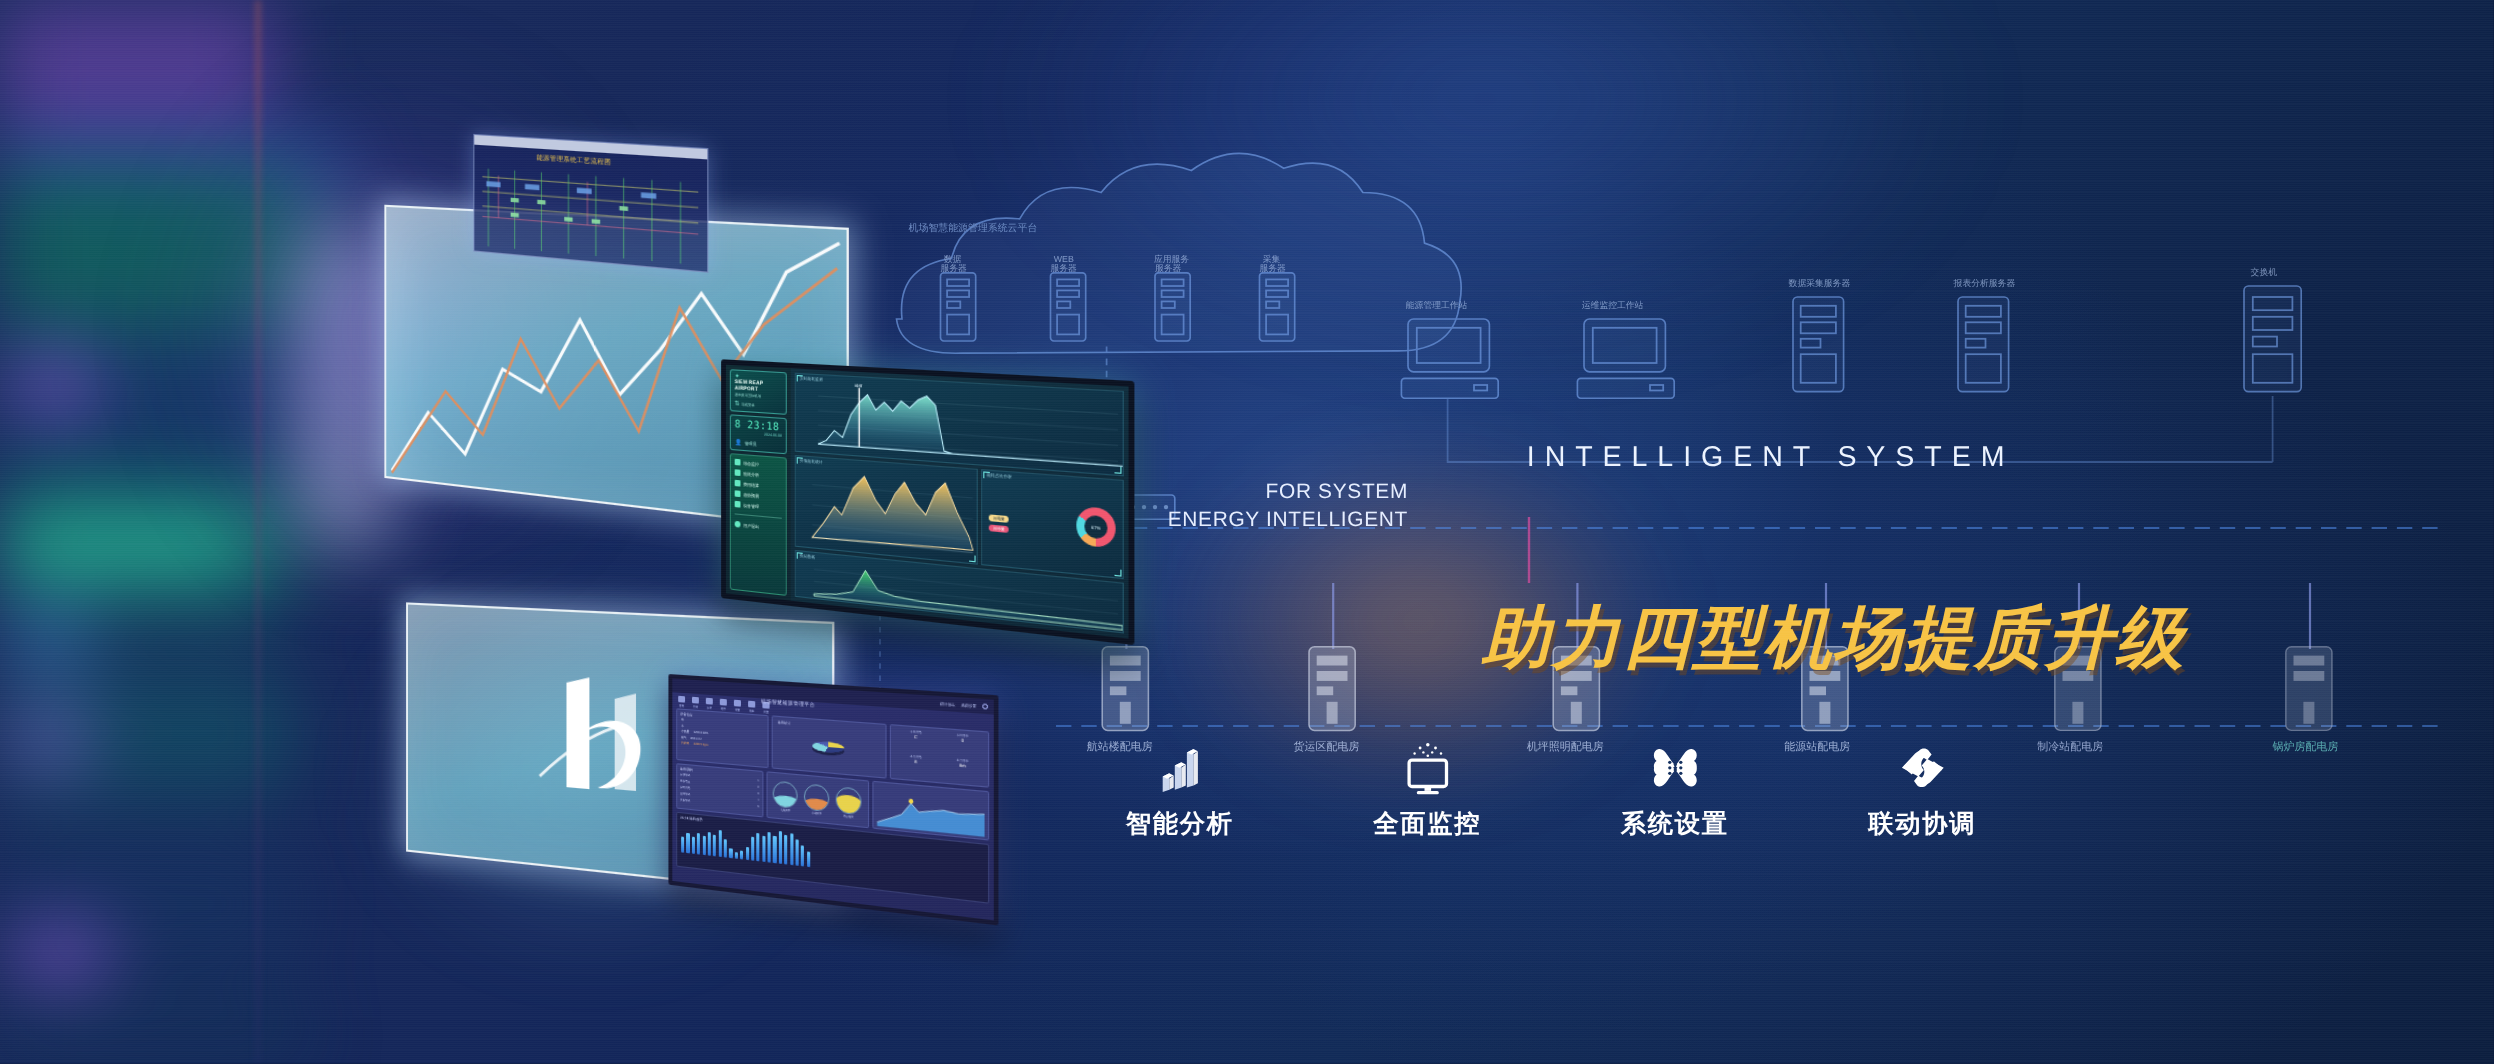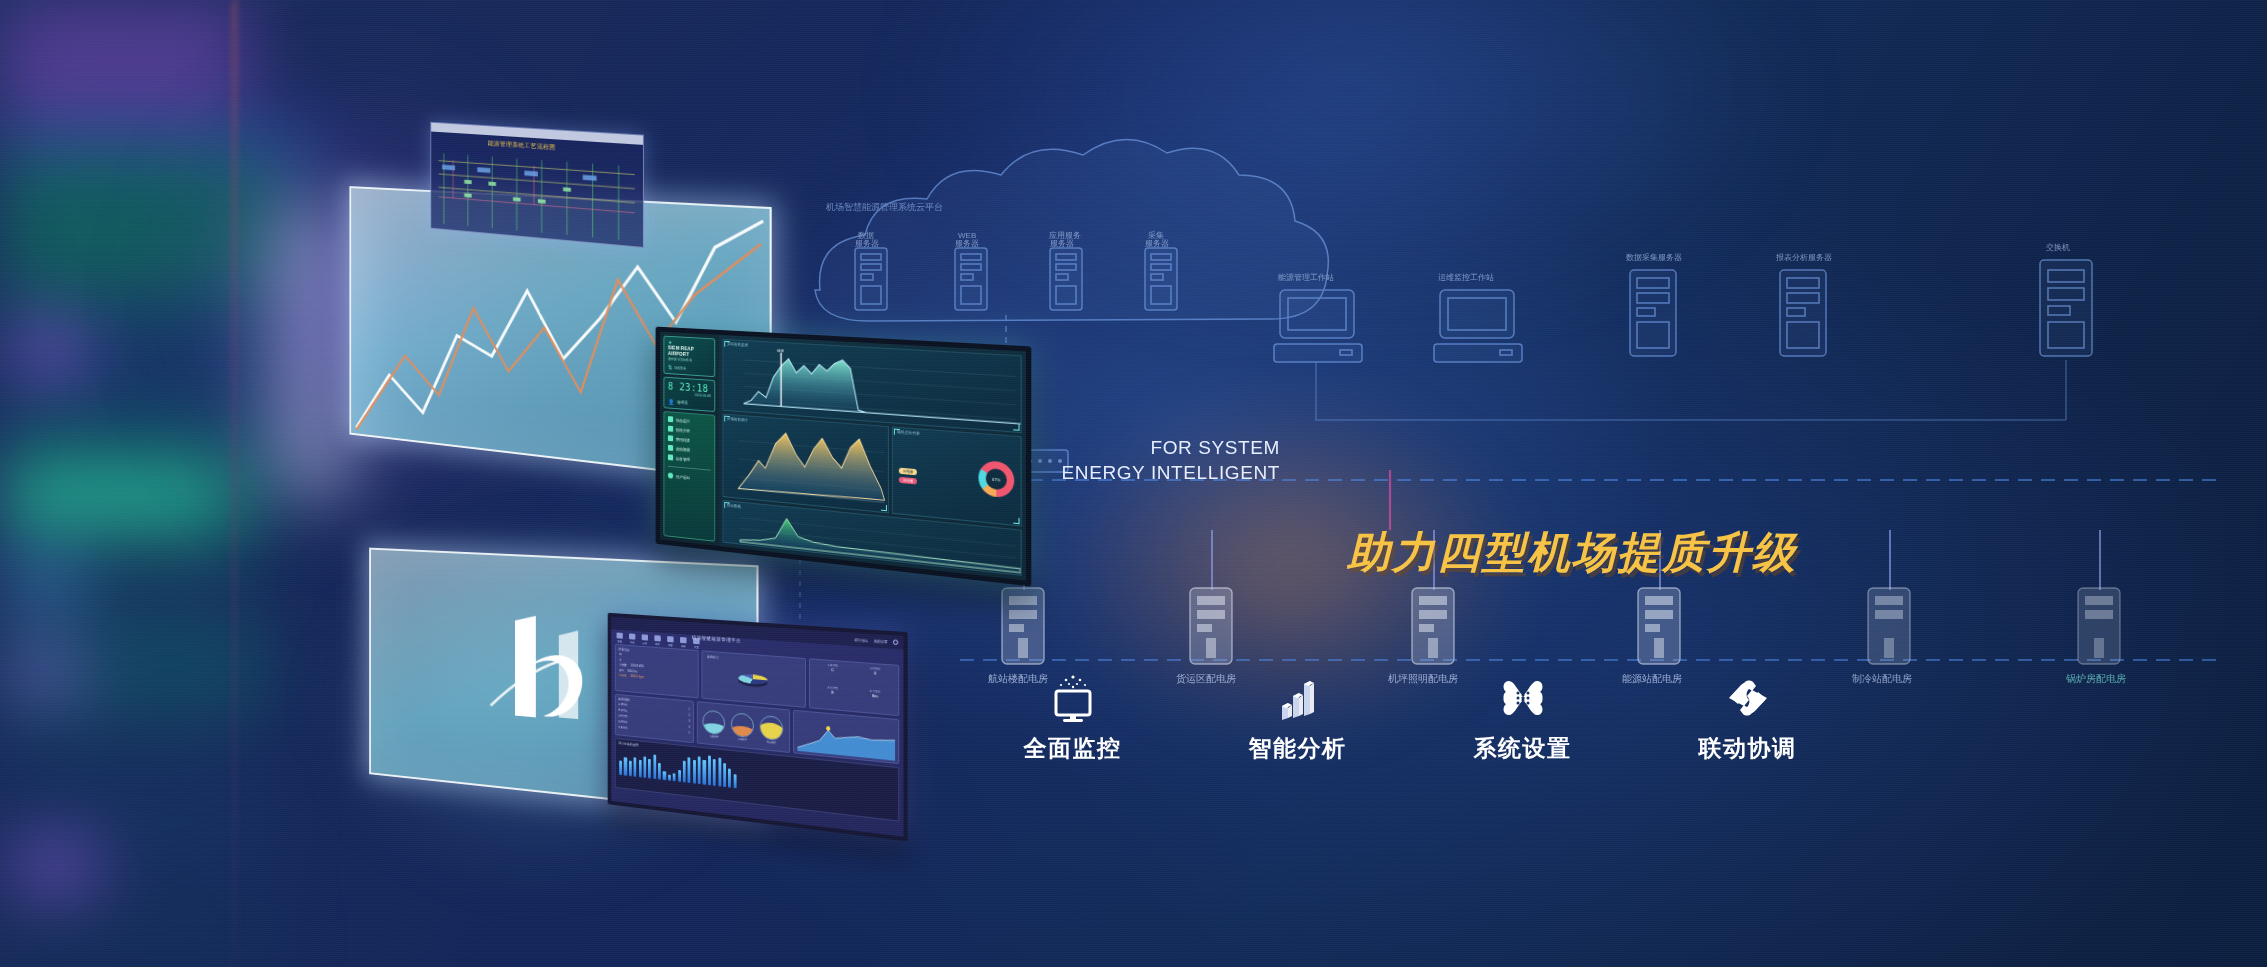--- a/index.html
+++ b/index.html
@@ -129,21 +129,21 @@
   .bowl em{position:absolute;left:-20%;bottom:0;width:140%;height:45%;border-radius:50% 50% 0 0/80% 80% 0 0;}
 
   
   .title{position:absolute;left:1150px;top:278px;font-size:70px;font-weight:bold;color:#fff;
     letter-spacing:5px;white-space:nowrap;
     text-shadow:0 0 18px rgba(120,180,255,.55),4px 5px 0 rgba(30,55,110,.55);}
   .subtitle{position:absolute;left:1388px;top:400px;font-size:26px;color:#ecf3ff;
     letter-spacing:9px;white-space:nowrap;font-weight:400;}
   .sub2{position:absolute;right:987px;top:437px;font-size:19px;color:#e6eeff;letter-spacing:.6px;white-space:nowrap;}
   .sub3{position:absolute;right:987px;top:462px;font-size:19px;color:#e6eeff;letter-spacing:.6px;white-space:nowrap;}
-  .yellow{position:absolute;left:1347px;top:524px;font-size:43px;font-weight:bold;font-style:italic;
+  .yellow{position:absolute;left:1347px;top:538px;font-size:62px;font-weight:bold;font-style:italic;
     color:#f6c council;color:#f7c344;letter-spacing:2px;white-space:nowrap;
     text-shadow:3px 4px 0 rgba(120,70,20,.45);}
 
   
   .features{position:absolute;left:960px;top:672px;width:900px;height:110px;display:flex;}
   .feat{flex:1;display:flex;flex-direction:column;align-items:center;gap:9px;}
   .feat .ico{width:52px;height:52px;display:flex;align-items:center;justify-content:center;}
   .feat .lbl{font-size:23px;font-weight:bold;color:#fff;letter-spacing:1.5px;white-space:nowrap;}
 
   .noise{position:absolute;inset:0;pointer-events:none;opacity:.05;
@@ -716,46 +716,26 @@
           <span style="height:96%"></span>
           <span style="height:88%"></span>
         <span style="height:92%"></span>
           <span style="height:78%"></span>
           <span style="height:62%"></span>
           <span style="height:44%"></span>
       </div>
     </div>
   </div>
 
+  <div class="subtitle">INTELLIGENT SYSTEM</div>
   <div class="sub2">FOR SYSTEM</div>
   <div class="sub3">ENERGY INTELLIGENT</div>
   <div class="yellow">助力四型机场提质升级</div>
 
   <div class="features">
-
-    <div class="feat">
-      <div class="ico">
-        <svg viewBox="0 0 52 52" width="52" height="52">
-          <g fill="#ffffff">
-            <circle cx="26" cy="5" r="1.6"></circle>
-              <circle cx="19" cy="8" r="1.3"></circle>
-              <circle cx="33" cy="8" r="1.3"></circle>
-            <circle cx="14" cy="13" r="1.1"></circle>
-              <circle cx="38" cy="13" r="1.1"></circle>
-            <circle cx="22" cy="12" r="1.1"></circle>
-              <circle cx="30" cy="12" r="1.1"></circle>
-            <circle cx="26" cy="15" r="1.2"></circle>
-          </g>
-          <rect x="9" y="19" width="34" height="24" rx="2.6" fill="none" stroke="#fff" stroke-width="3"></rect>
-          <rect x="23" y="43" width="6" height="4" fill="#fff"></rect>
-          <rect x="16" y="47" width="20" height="3" rx="1.4" fill="#fff"></rect>
-        </svg>
-      </div>
-      <div class="lbl">全面监控</div>
-    </div>
 
     <div class="feat">
       <div class="ico">
         <svg viewBox="0 0 52 52" width="52" height="52">
           <path d="M10 34 L16 31 L16 46 L10 48 Z" fill="#c9d6ee"></path>
           <path d="M10 34 L16 31 L20 33 L14 36 Z" fill="#ffffff"></path>
           <path d="M21 24 L27 21 L27 44 L21 46 Z" fill="#c9d6ee"></path>
           <path d="M21 24 L27 21 L31 23 L25 26 Z" fill="#ffffff"></path>
           <path d="M32 12 L38 9 L38 42 L32 44 Z" fill="#c9d6ee"></path>
           <path d="M32 12 L38 9 L42 11 L36 14 Z" fill="#ffffff"></path>
@@ -764,20 +744,41 @@
           <path d="M38 14 L38 42 L42 40 L42 11 Z" fill="#ffffff" opacity=".9"></path>
         </svg>
       </div>
       <div class="lbl">智能分析</div>
     </div>
 
     <div class="feat">
       <div class="ico">
         <svg viewBox="0 0 52 52" width="52" height="52">
           <g fill="#ffffff">
+            <circle cx="26" cy="5" r="1.6"></circle>
+              <circle cx="19" cy="8" r="1.3"></circle>
+              <circle cx="33" cy="8" r="1.3"></circle>
+            <circle cx="14" cy="13" r="1.1"></circle>
+              <circle cx="38" cy="13" r="1.1"></circle>
+            <circle cx="22" cy="12" r="1.1"></circle>
+              <circle cx="30" cy="12" r="1.1"></circle>
+            <circle cx="26" cy="15" r="1.2"></circle>
+          </g>
+          <rect x="9" y="19" width="34" height="24" rx="2.6" fill="none" stroke="#fff" stroke-width="3"></rect>
+          <rect x="23" y="43" width="6" height="4" fill="#fff"></rect>
+          <rect x="16" y="47" width="20" height="3" rx="1.4" fill="#fff"></rect>
+        </svg>
+      </div>
+      <div class="lbl">全面监控</div>
+    </div>
+
+    <div class="feat">
+      <div class="ico">
+        <svg viewBox="0 0 52 52" width="52" height="52">
+          <g fill="#ffffff">
             <path d="M26 24 C20 18 17 8 11 9 C5 10 5 19 11 21 C5 23 5 32 11 33 C17 34 20 30 26 24 Z"></path>
             <path d="M26 24 C32 18 35 8 41 9 C47 10 47 19 41 21 C47 23 47 32 41 33 C35 34 32 30 26 24 Z"></path>
             <path d="M26 28 C20 34 17 44 11 43 C5 42 5 33 11 31 C5 29 5 20 11 19 C17 18 20 22 26 28 Z"></path>
             <path d="M26 28 C32 34 35 44 41 43 C47 42 47 33 41 31 C47 29 47 20 41 19 C35 18 32 22 26 28 Z"></path>
           </g>
           <g fill="#14305f">
             <circle cx="26" cy="18" r="1.5"></circle>
               <circle cx="26" cy="23" r="1.5"></circle>
               <circle cx="26" cy="28" r="1.5"></circle>
               <circle cx="26" cy="33" r="1.5"></circle>

